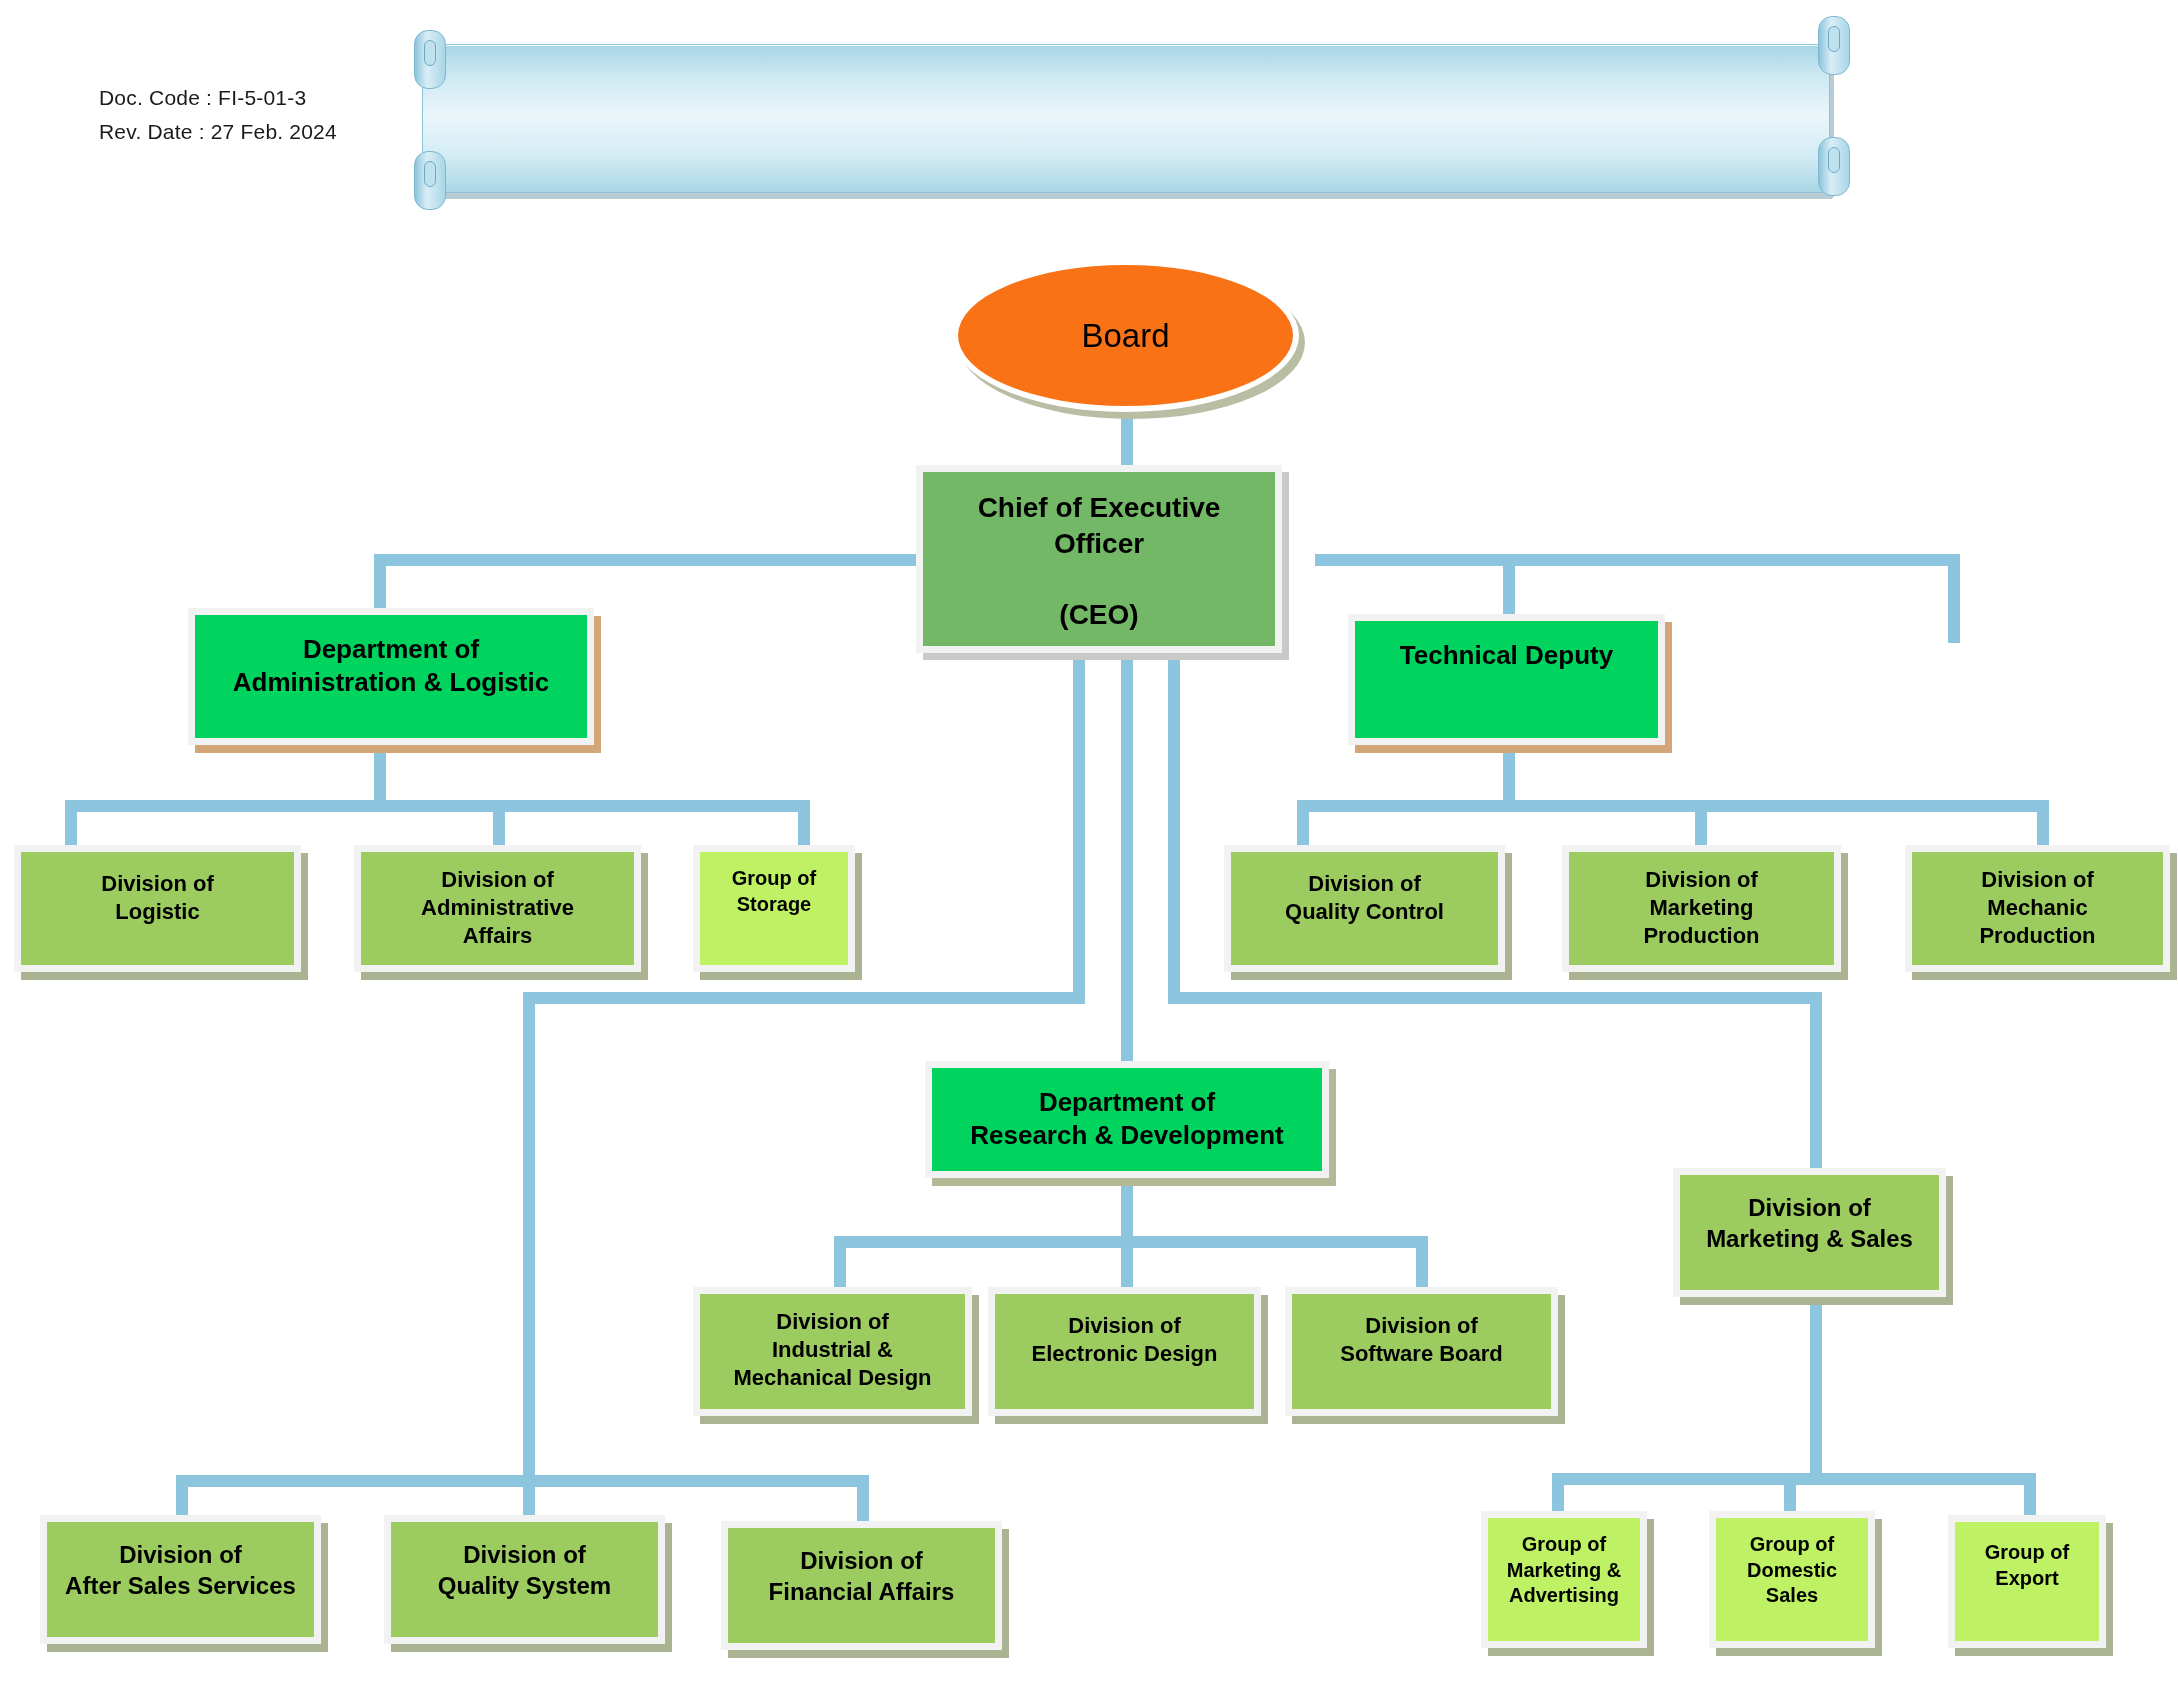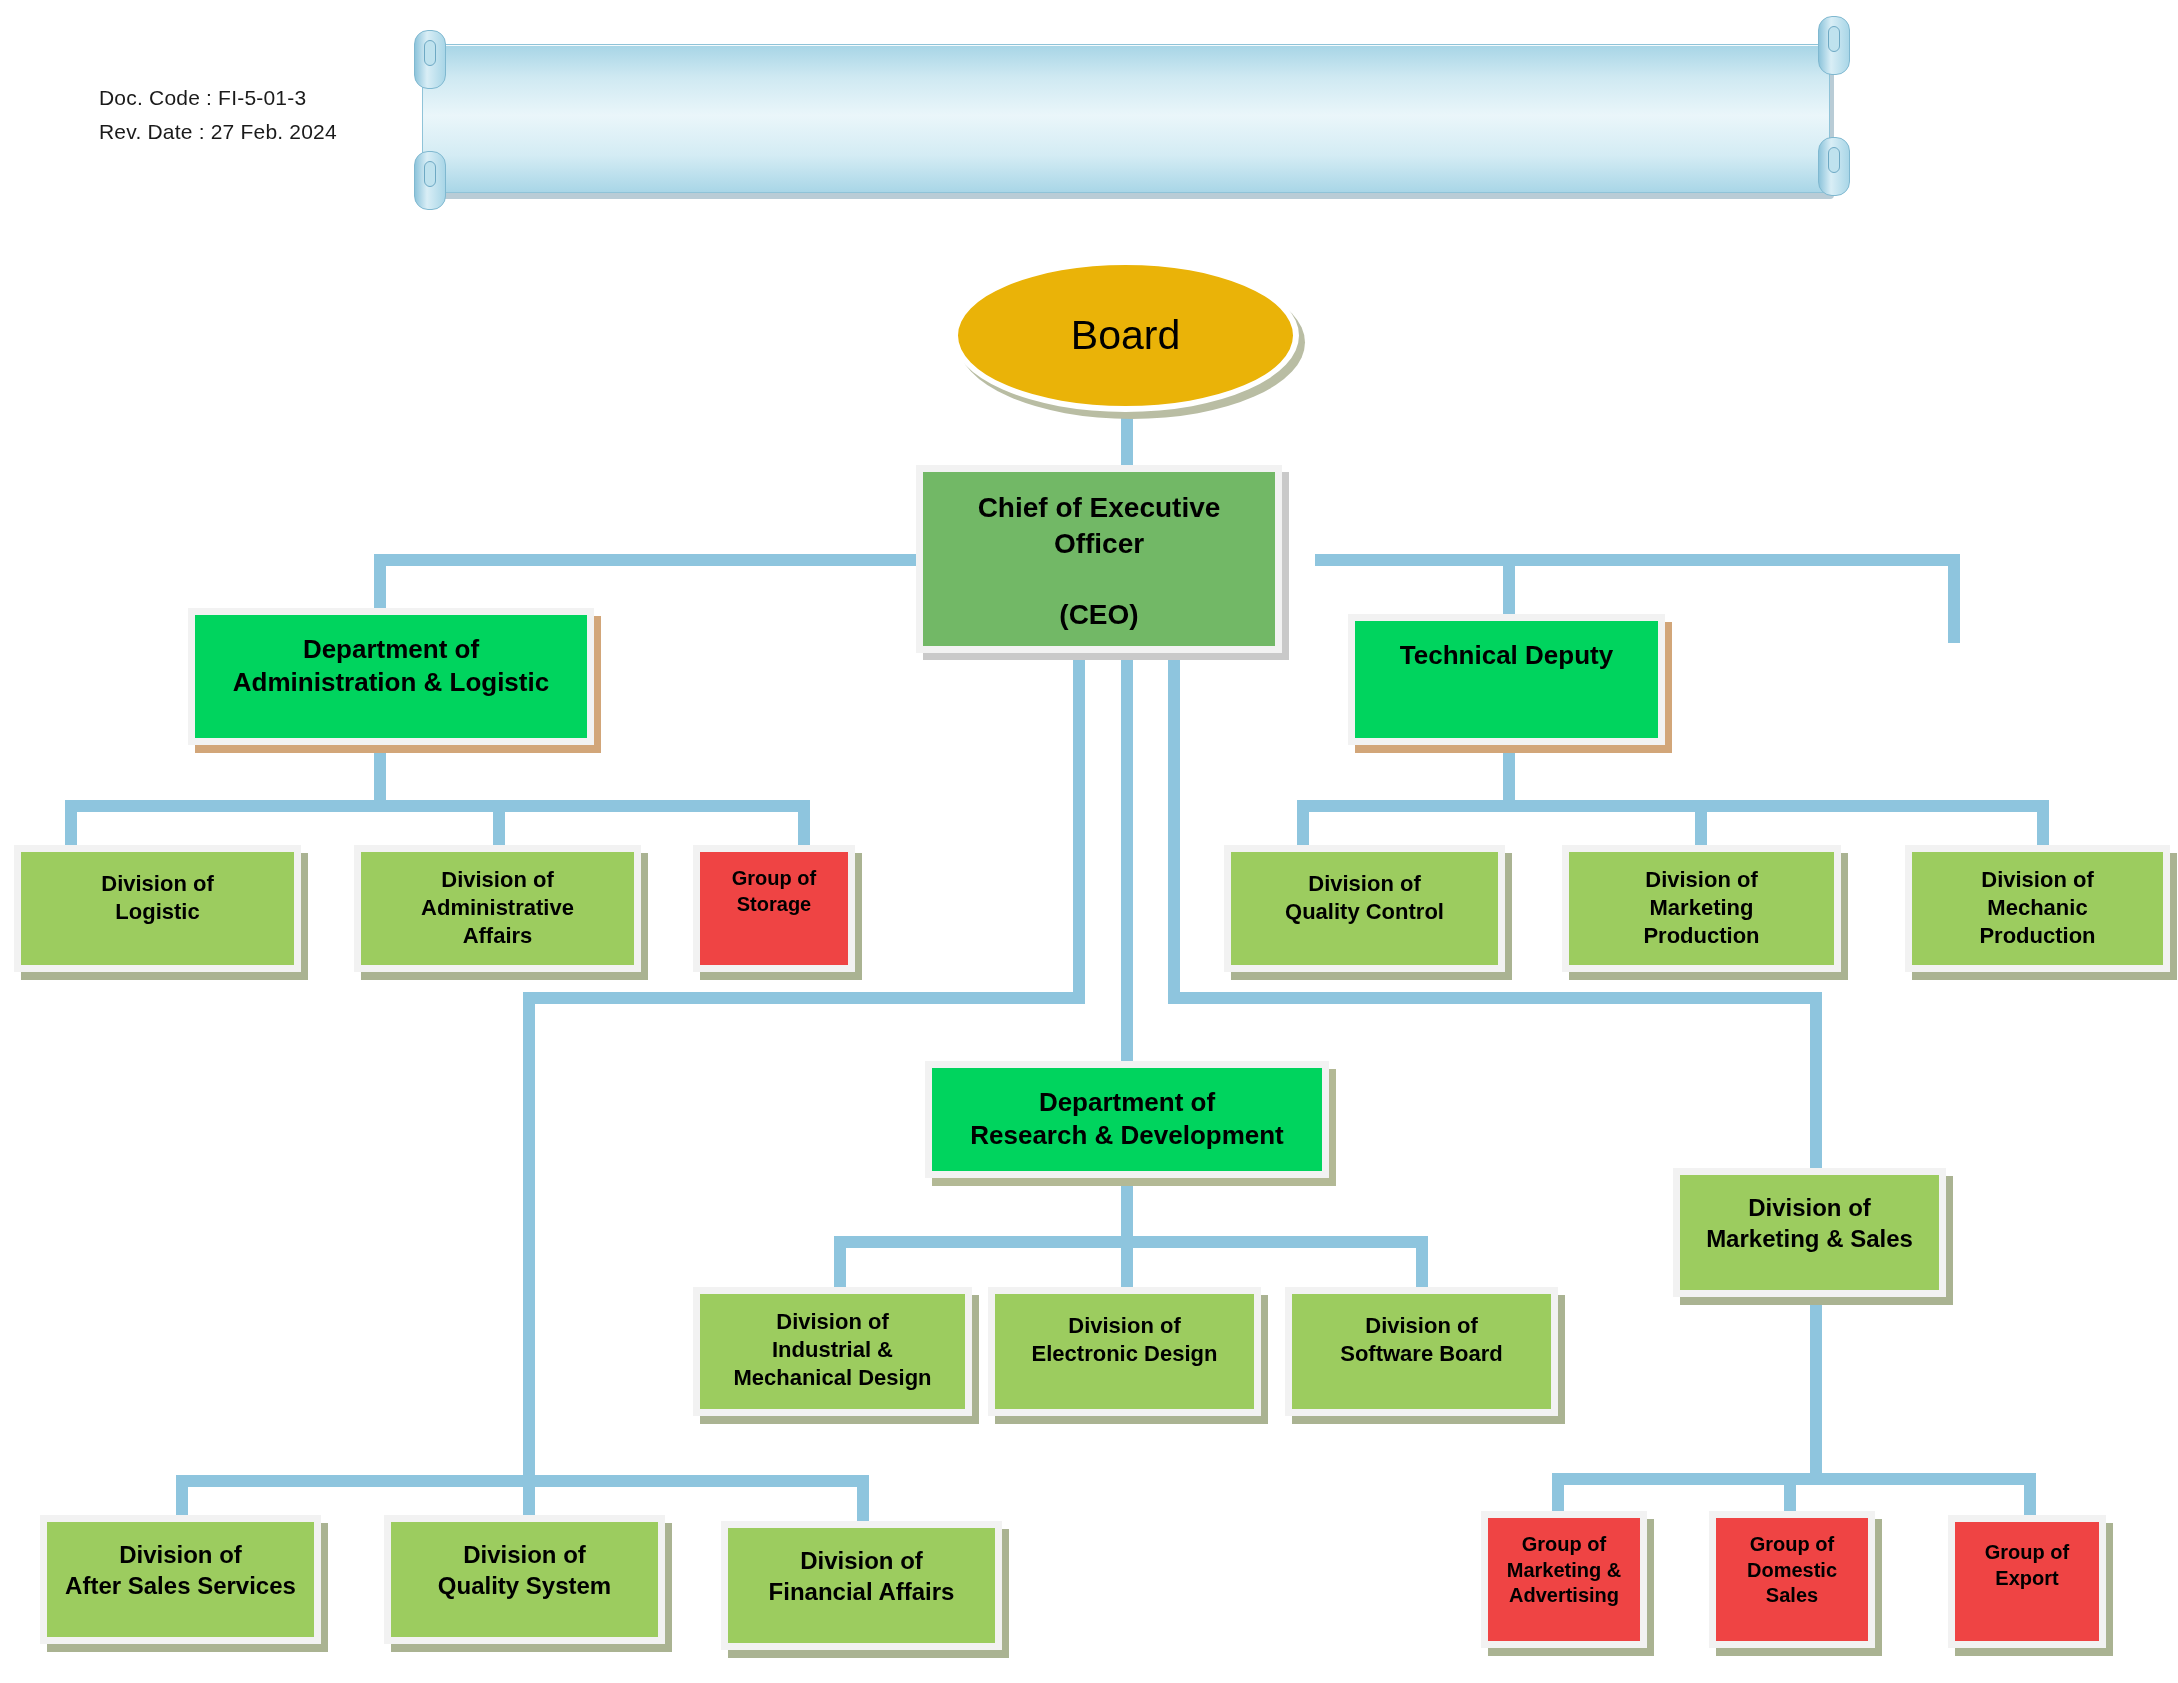--- a/index.html
+++ b/index.html
@@ -120,38 +120,38 @@
     display: block;
     width: 100%;
   }
 
   
   .oval {
     position: absolute;
     width: 347px;
     height: 153px;
     border-radius: 50%;
-    background: #eab308;
+    background: #f97316;
     border: 6px solid #ffffff;
     box-sizing: border-box;
     box-shadow: 6px 7px 0 0 #b9bda3;
     display: flex;
     align-items: center;
     justify-content: center;
-    font-size: 41px;
+    font-size: 33px;
     color: #000000;
     z-index: 6;
   }
 
   
   .c-ceo    { background: #72b866; box-shadow: 7px 7px 0 0 #c9c9c9; }
   .c-dept   { background: #00d45e; box-shadow: 7px 8px 0 0 #d2a679; }
   .c-deptb  { background: #00d45e; box-shadow: 7px 8px 0 0 #b3b995; }
   .c-div    { background: #9ccc5f; box-shadow: 7px 8px 0 0 #aab392; }
-  .c-group  { background: #ef4444; box-shadow: 7px 8px 0 0 #aab392; }
+  .c-group  { background: #bef264; box-shadow: 7px 8px 0 0 #aab392; }
 
   .pad-1 { padding-top: 14px; }
   .pad-2 { padding-top: 18px; }
 
   .fs-28 { font-size: 28px; }
   .fs-26 { font-size: 26px; }
   .fs-24 { font-size: 24px; }
   .fs-22 { font-size: 22px; }
   .fs-20 { font-size: 20px; }
 </style>

